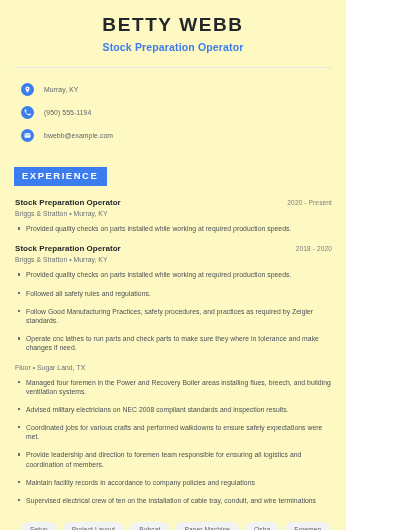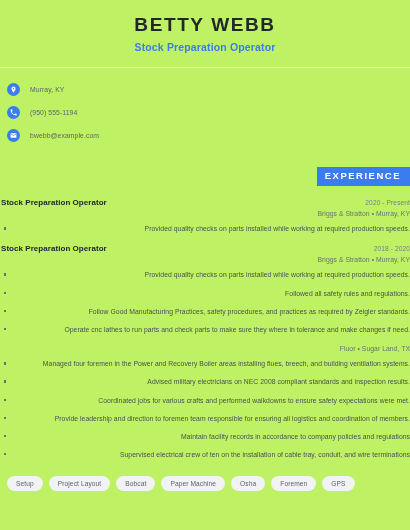--- a/index.html
+++ b/index.html
@@ -11,24 +11,24 @@
   }
 
   body {
     font-family: "Liberation Sans", sans-serif;
     color: #3c4043;
     -webkit-font-smoothing: antialiased;
     overflow: hidden;
   }
 
   .page {
-    width: 410px;
+    width: 346px;
     height: 530px;
-    background: #bef264;
-    padding: 0 0;
+    background: #fef9c3;
+    padding: 0 14px;
     position: relative;
   }
 
   
   .resume-header {
     padding-top: 13px;
     text-align: center;
   }
 
   .full-name {
@@ -97,21 +97,21 @@
     font-size: 9.5px;
     font-weight: bold;
     letter-spacing: 1.5px;
     padding: 4px 9px 4px 8px;
     line-height: 1.15;
   }
 
   .section-body { padding-left: 1px; }
 
   
-  #experience-section { margin-top: 20px; text-align: right; }
+  #experience-section { margin-top: 20px; }
   #experience-section .section-body { margin-top: 12px; }
 
   .job {
     margin-bottom: 0;
   }
 
   .job-topline {
     display: flex;
     align-items: baseline;
     justify-content: space-between;

